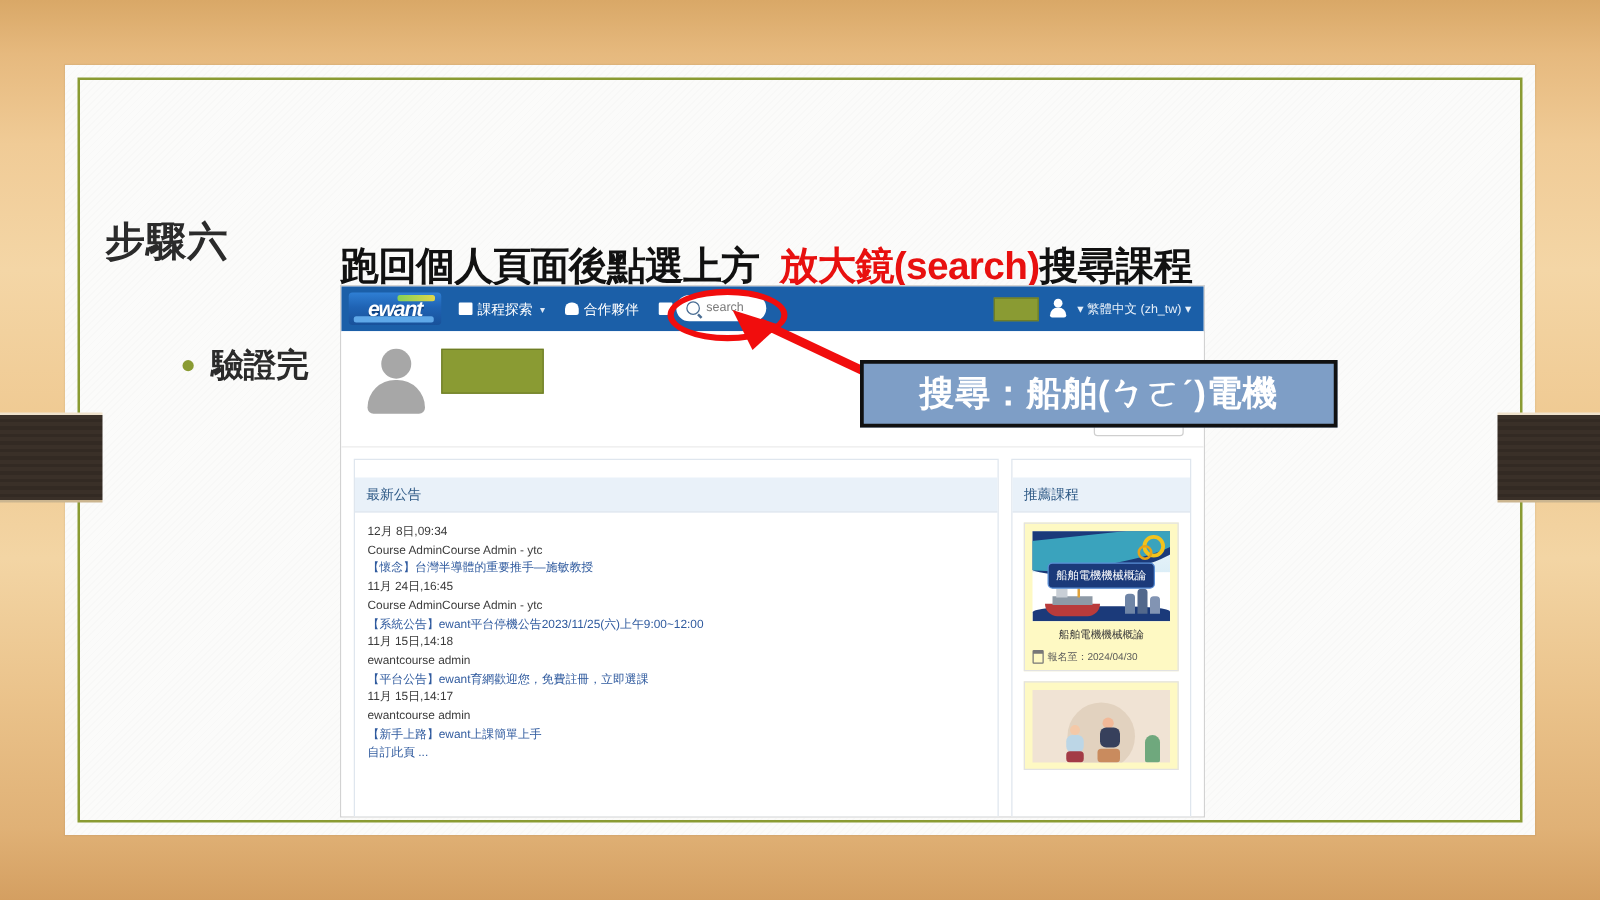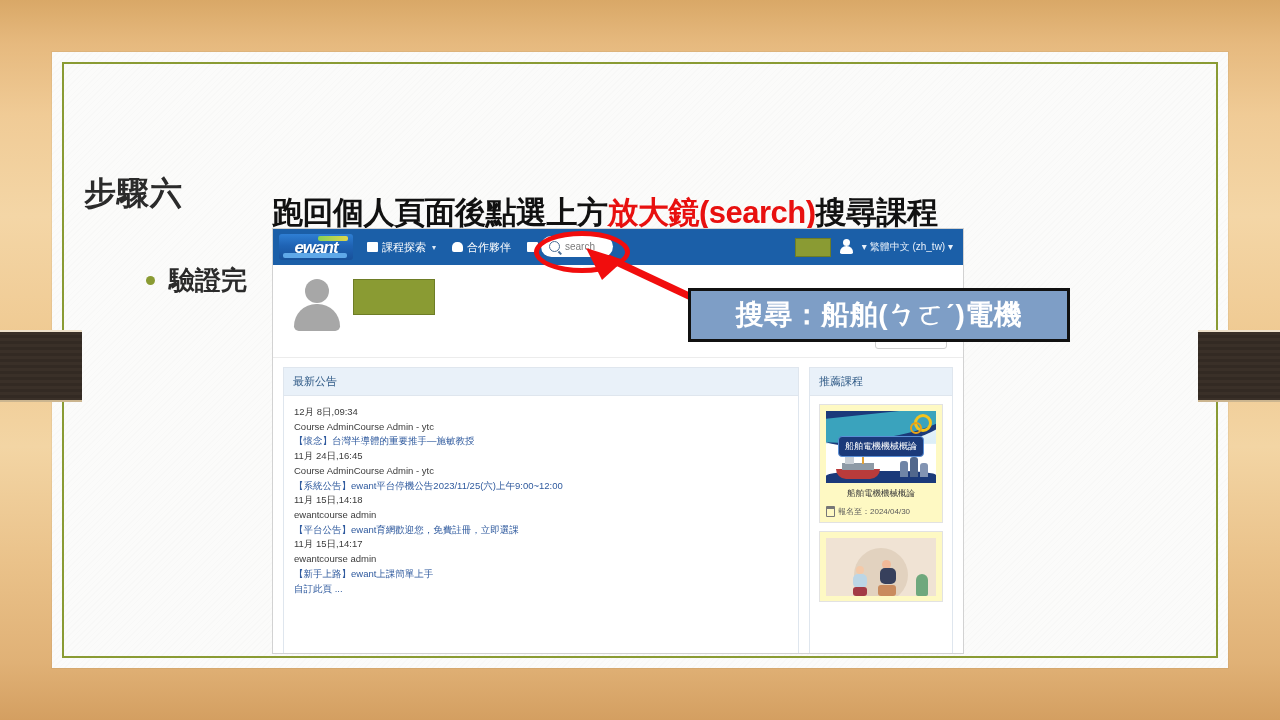--- a/index.html
+++ b/index.html
@@ -65,26 +65,26 @@
     position: absolute;
     left: 272px;
     top: 192px;
     font-size: 31px;
     font-weight: bold;
     color: #111;
     white-space: nowrap;
     letter-spacing: -0.5px;
     z-index: 4;
   }
-  .headline .hl-red { color: #e8100f; }
+  .headline .hl-red { color: #e8100f; margin-left: 16px; }
 
   .bullet-row {
     position: absolute;
     left: 146px;
-    top: 263px;
+    top: 275px;
     display: flex;
     align-items: center;
     gap: 14px;
     z-index: 3;
   }
   .bullet-dot {
     width: 9px;
     height: 9px;
     border-radius: 50%;
     background: #8a9b33;
@@ -345,20 +345,21 @@
     display: flex;
     flex-direction: column;
     min-width: 0;
   }
   .panel-head {
     background: #e9f1f9;
     border-bottom: 1px solid #dfe6ee;
     padding: 6px 9px;
     font-size: 11px;
     color: #2f5a86;
+    margin-top: 14px;
   }
   .panel-body {
     padding: 9px 10px;
     font-size: 9.5px;
     line-height: 1.55;
     color: #3b3b3b;
   }
   .ann-date { color: #3b3b3b; }
   .ann-author { color: #3b3b3b; }
   .ann-link { color: #2f5a9e; }

